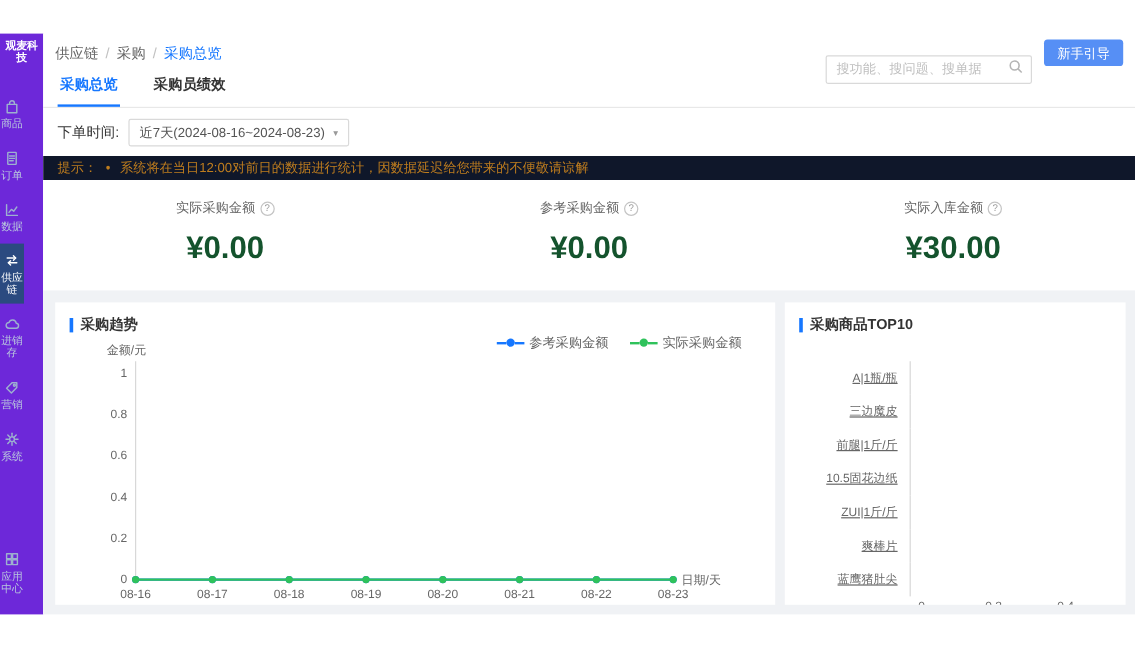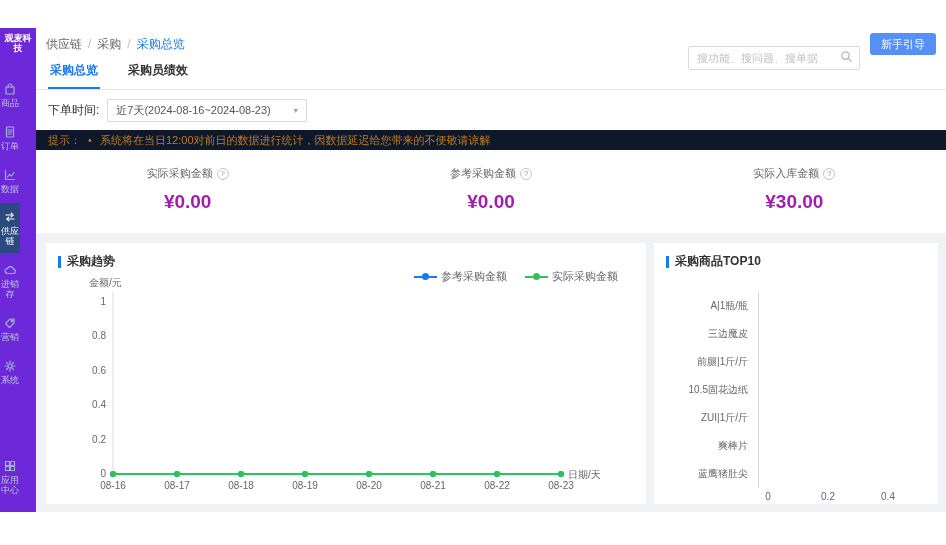--- a/index.html
+++ b/index.html
@@ -34,51 +34,51 @@
   .search input { border:0; outline:0; flex:1; font-size:11px; color:#333; font-family:inherit; min-width:0; }
   .search input::placeholder { color:#bfbfbf; }
   .guide-btn { height:22px; padding:0 11px; background:#568ff5; color:#fff; border:0; border-radius:3px; font-size:11px; cursor:pointer; font-family:inherit; }
 
   .tabbar { height:30px; flex-shrink:0; display:flex; gap:26px; padding:0 12px; align-items:flex-end; border-bottom:1px solid #e8e8e8; }
   .tab { font-size:12px; font-weight:bold; color:#333; padding:0 2px 8px; cursor:pointer; border-bottom:2px solid transparent; }
   .tab.active { color:#1677ff; border-bottom-color:#1677ff; }
 
   .filter-row { flex-shrink:0; display:flex; align-items:center; gap:8px; padding:9px 12px 8px; }
   .filter-label { font-size:12px; color:#333; }
-  .select { border:1px solid #d9d9d9; border-radius:2px; background:#fff; font-size:11px; color:#555; padding:3px 8px; display:flex; align-items:center; gap:23px; cursor:pointer; }
+  .select { border:1px solid #d9d9d9; border-radius:2px; background:#fff; font-size:11px; color:#555; padding:3px 8px; display:flex; align-items:center; gap:7px; cursor:pointer; }
   .caret { font-size:8px; color:#999; }
 
   .notice { flex-shrink:0; height:20px; line-height:20px; background:#0f172a; color:#bf7d1e; font-size:11px; padding:0 12px; white-space:nowrap; overflow:hidden; }
   .notice .bullet { margin:0 5px 0 4px; }
 
   .stats { flex-shrink:0; display:flex; padding:16px 0 20px; background:#fff; }
   .stat { flex:1; text-align:center; }
   .stat-label { font-size:11px; color:#666; display:flex; align-items:center; justify-content:center; gap:4px; }
   .qmark { width:12px; height:12px; border:1px solid #c4c4c4; border-radius:50%; font-size:8px; color:#999; display:inline-flex; align-items:center; justify-content:center; cursor:pointer; }
-  .stat-value { margin-top:10px; font-size:19px; font-weight:bold; color:#a21caf; }
+  .stat-value { margin-top:10px; font-size:26px; font-weight:bold; color:#14532d; }
 
   
   .cards { flex:1; min-height:0; background:#f0f2f5; padding:10px 8px 8px 10px; display:flex; gap:8px; }
   .card { background:#fff; overflow:hidden; }
   .card-trend { width:600px; flex-shrink:0; position:relative; }
   .card-top10 { flex:1; position:relative; min-width:0; }
   .card-title { display:flex; align-items:center; gap:6px; padding:10px 12px 4px; font-size:12px; font-weight:bold; color:#333; }
   .title-bar { width:3px; height:12px; background:#1677ff; flex-shrink:0; }
 
   .legend { position:absolute; top:26px; right:28px; display:flex; gap:18px; align-items:center; }
   .legend-item { display:flex; align-items:center; gap:4px; font-size:11px; color:#666; cursor:pointer; }
   .legend-mark { display:flex; align-items:center; }
   .legend-line { width:8px; height:2px; }
   .legend-dot { width:7px; height:7px; border-radius:50%; }
 
   #line-chart { display:block; }
 
   .bar-chart { padding:18px 10px 0 12px; }
   .bar-row { display:flex; align-items:center; height:28px; }
-  .bar-label { width:92px; flex-shrink:0; text-align:right; padding-right:10px; font-size:10px; color:#666; white-space:nowrap; overflow:hidden; }
+  .bar-label { width:92px; flex-shrink:0; text-align:right; padding-right:10px; font-size:10px; color:#666; white-space:nowrap; overflow:hidden;text-decoration:underline; }
   .bar-track { flex:1; align-self:stretch; border-left:1px solid #d8d8d8; display:flex; align-items:center; }
   .bar-fill { height:12px; background:#1677ff; }
   .bar-ticks { position:relative; height:16px; margin-left:102px; margin-right:10px; font-size:10px; color:#666; }
   .bar-tick { position:absolute; top:3px; transform:translateX(-50%); }
 </style>
 </head>
 <body>
 
 <div class="page">
 

